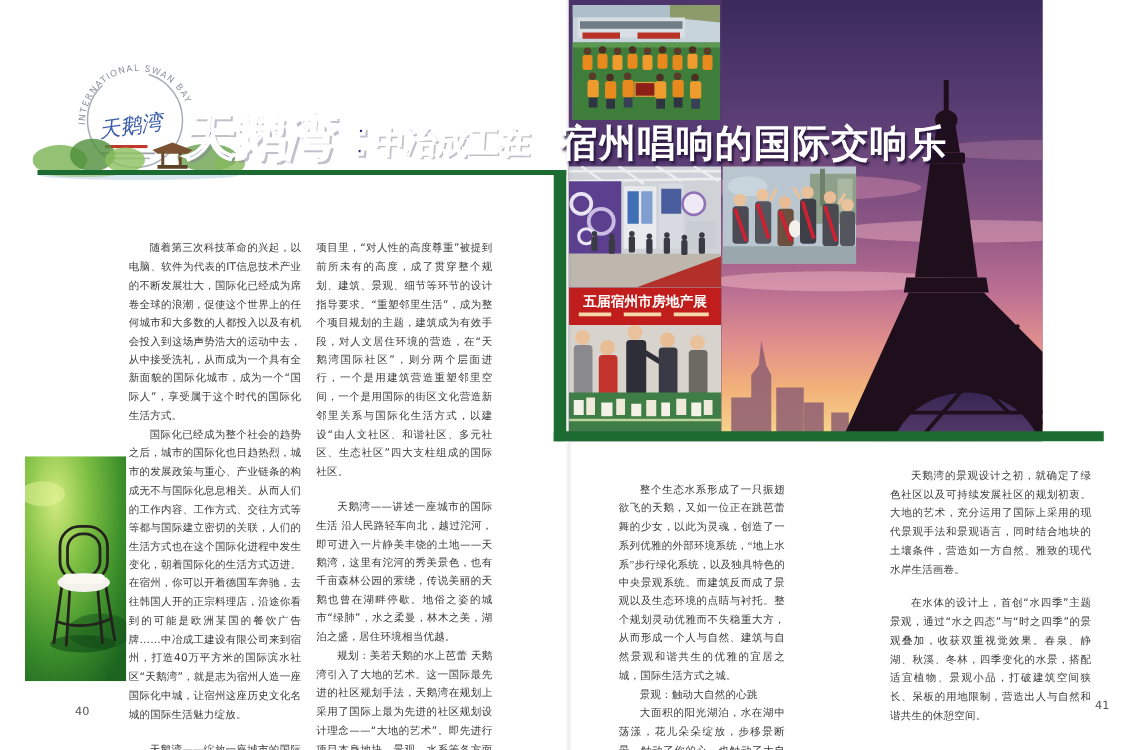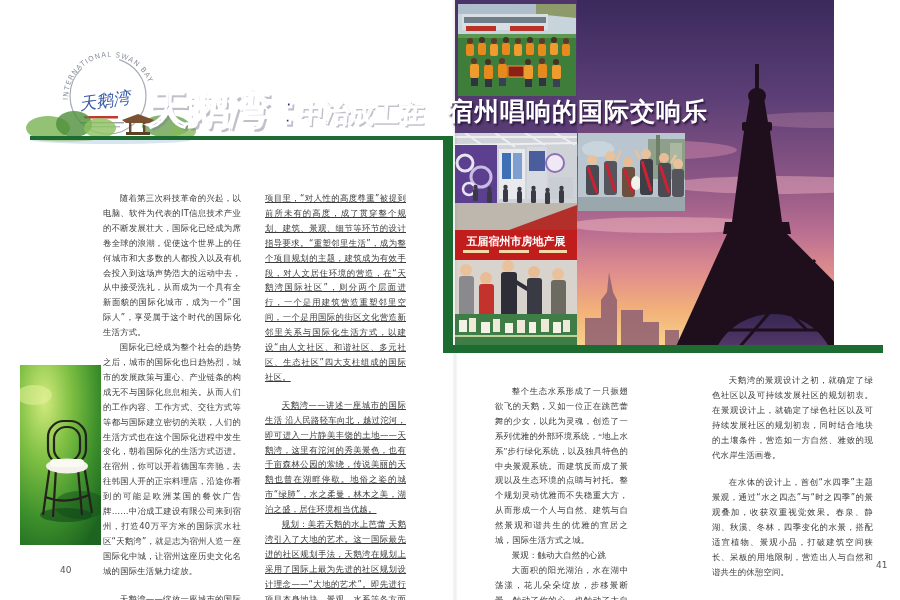--- a/index.html
+++ b/index.html
@@ -23,21 +23,21 @@
     white-space:nowrap;
   }
   .title-sub{
     position:absolute;left:299px;top:97px;font-size:25px;font-weight:bold;
     color:#2e2a85;letter-spacing:0;transform:skewX(-4deg);
     -webkit-text-stroke:1.1px #ffffff;
     text-shadow:2px 2px 0 rgba(130,130,150,.5);
     white-space:nowrap;
   }
   .title-right{
-    position:absolute;left:448px;top:95px;width:260px;font-size:25px;font-weight:bold;
+    position:absolute;left:448px;top:95px;width:260px;font-size:30px;font-weight:bold;
     color:#ffffff;letter-spacing:1px;z-index:6;white-space:nowrap;
     text-shadow:1.5px 2px 2px rgba(30,15,50,.85);
   }
   .green-rule{position:absolute;background:#1c6b31;}
   .collage{position:absolute;left:455px;top:0;width:379px;height:353px;overflow:hidden;
     background:linear-gradient(160deg,#4a3268 0%,#5a3d76 35%,#68487f 70%,#75538b 100%);}
   .photo{position:absolute;overflow:hidden;}
   .gutter{position:absolute;left:452px;top:0;width:6px;height:600px;
     background:linear-gradient(90deg,rgba(0,0,0,0) 0%,rgba(80,80,90,.10) 50%,rgba(0,0,0,0) 100%);}
 </style>
@@ -78,21 +78,21 @@
   <div class="title-sub">中冶成工在</div>
 
   <div class="green-rule" style="left:30px;top:136px;width:423px;height:4px;"></div>
 
   <div class="textcol" style="left:103px;top:179px;width:138px;height:356px;">
     <p>随着第三次科技革命的兴起，以电脑、软件为代表的IT信息技术产业的不断发展壮大，国际化已经成为席卷全球的浪潮，促使这个世界上的任何城市和大多数的人都投入以及有机会投入到这场声势浩大的运动中去，从中接受洗礼，从而成为一个具有全新面貌的国际化城市，成为一个“国际人”，享受属于这个时代的国际化生活方式。</p>
     <p>国际化已经成为整个社会的趋势之后，城市的国际化也日趋热烈，城市的发展政策与重心、产业链条的构成无不与国际化息息相关。从而人们的工作内容、工作方式、交往方式等等都与国际建立密切的关联，人们的生活方式也在这个国际化进程中发生变化，朝着国际化的生活方式迈进。在宿州，你可以开着德国车奔驰，去往韩国人开的正宗料理店，沿途你看到的可能是欧洲某国的餐饮广告牌……中冶成工建设有限公司来到宿州，打造40万平方米的国际滨水社区“天鹅湾”，就是志为宿州人造一座国际化中城，让宿州这座历史文化名城的国际生活魅力绽放。</p>
     <p class="gap">天鹅湾——绽放一座城市的国际生活方式 其实，天鹅湾在规划之初，就把自己定位为一个城市的真正意义国际生活提倡者，立志打造一个符合国际标准要求的公共服务的拥有高水平的居住社区，在这个</p>
   </div>
 
-  <div class="textcol" style="left:265px;top:179px;width:141px;height:340px;text-decoration:underline;">
+  <div class="textcol" style="left:253px;top:179px;width:141px;height:340px;">
     <p style="text-indent:0;">项目里，“对人性的高度尊重”被提到前所未有的高度，成了贯穿整个规划、建筑、景观、细节等环节的设计指导要求。“重塑邻里生活”，成为整个项目规划的主题，建筑成为有效手段，对人文居住环境的营造，在“天鹅湾国际社区”，则分两个层面进行，一个是用建筑营造重塑邻里空间，一个是用国际的街区文化营造新邻里关系与国际化生活方式，以建设“由人文社区、和谐社区、多元社区、生态社区”四大支柱组成的国际社区。</p>
     <p class="gap">天鹅湾——讲述一座城市的国际生活 沿人民路轻车向北，越过沱河，即可进入一片静美丰饶的土地——天鹅湾，这里有沱河的秀美景色，也有千亩森林公园的萦绕，传说美丽的天鹅也曾在湖畔停歇。地俗之姿的城市“绿肺”，水之柔曼，林木之美，湖泊之盛，居住环境相当优越。</p>
     <p>规划：美若天鹅的水上芭蕾 天鹅湾引入了大地的艺术。这一国际最先进的社区规划手法，天鹅湾在规划上采用了国际上最为先进的社区规划设计理念——“大地的艺术”。即先进行项目本身地块、景观、水系等各方面土地自然属性研究，并结合园林景观设计，建立一个有机循环的活性园林生态系统，然后进行建筑规划设计，形成建筑只在园景中的效果。</p>
   </div>
 
   <svg class="photo" style="left:20px;top:365px;" width="81" height="180" viewBox="0 0 81 180">
     <defs>
       <radialGradient id="grass" cx="30%" cy="20%" r="95%">
         <stop offset="0" stop-color="#d2ea7e"></stop>
         <stop offset="35%" stop-color="#7fc043"></stop>
@@ -414,19 +414,19 @@
 <div class="green-rule" style="left:443px;top:136px;width:10px;height:217px;"></div>
 <div class="green-rule" style="left:443px;top:345px;width:440px;height:8px;"></div>
 
 <div class="textcol" style="left:495px;top:373px;width:133px;height:190px;font-family:Liberation Serif, serif;">
   <p>整个生态水系形成了一只振翅欲飞的天鹅，又如一位正在跳芭蕾舞的少女，以此为灵魂，创造了一系列优雅的外部环境系统，“地上水系”步行绿化系统，以及独具特色的中央景观系统。而建筑反而成了景观以及生态环境的点睛与衬托。整个规划灵动优雅而不失稳重大方，从而形成一个人与自然、建筑与自然景观和谐共生的优雅的宜居之城，国际生活方式之城。</p>
   <p>景观：触动大自然的心跳</p>
   <p>大面积的阳光湖泊，水在湖中荡漾，花儿朵朵绽放，步移景断景，触动了你的心，也触动了大自然的心跳……</p>
 </div>
 
 <div class="textcol" style="left:712px;top:361px;width:161px;height:210px;">
-  <p>天鹅湾的景观设计之初，就确定了绿色社区以及可持续发展社区的规划初衷。在景观设计上，就确定了绿色社区以及可持续发展社区的规划初衷，同时结合地块的土壤条件，营造如一方自然、雅致的现代水岸生活画卷。</p>
+  <p>天鹅湾的景观设计之初，就确定了绿色社区以及可持续发展社区的规划初衷。大地的艺术，充分运用了国际上采用的现代景观手法和景观语言，同时结合地块的土壤条件，营造如一方自然、雅致的现代水岸生活画卷。</p>
   <p class="gap">在水体的设计上，首创“水四季”主题景观，通过“水之四态”与“时之四季”的景观叠加，收获双重视觉效果。春泉、静湖、秋溪、冬林，四季变化的水景，搭配适宜植物、景观小品，打破建筑空间狭长、呆板的用地限制，营造出人与自然和谐共生的休憩空间。</p>
 </div>
 
 <div class="pagenum" style="left:852px;top:560px;">41</div>
 
 <div class="gutter"></div>
 
 </body></html>

